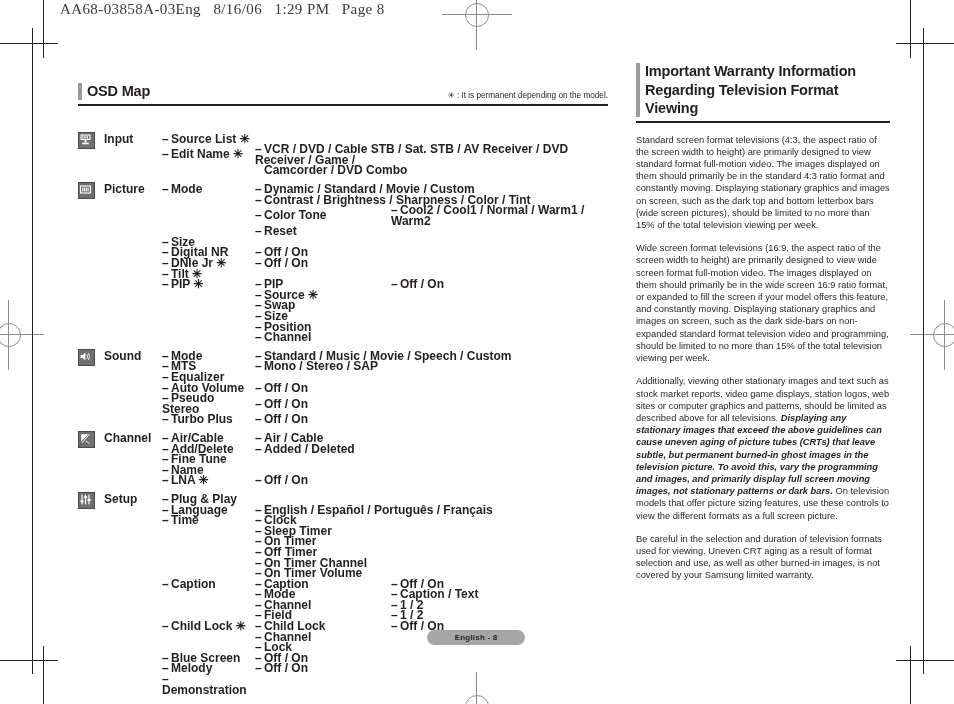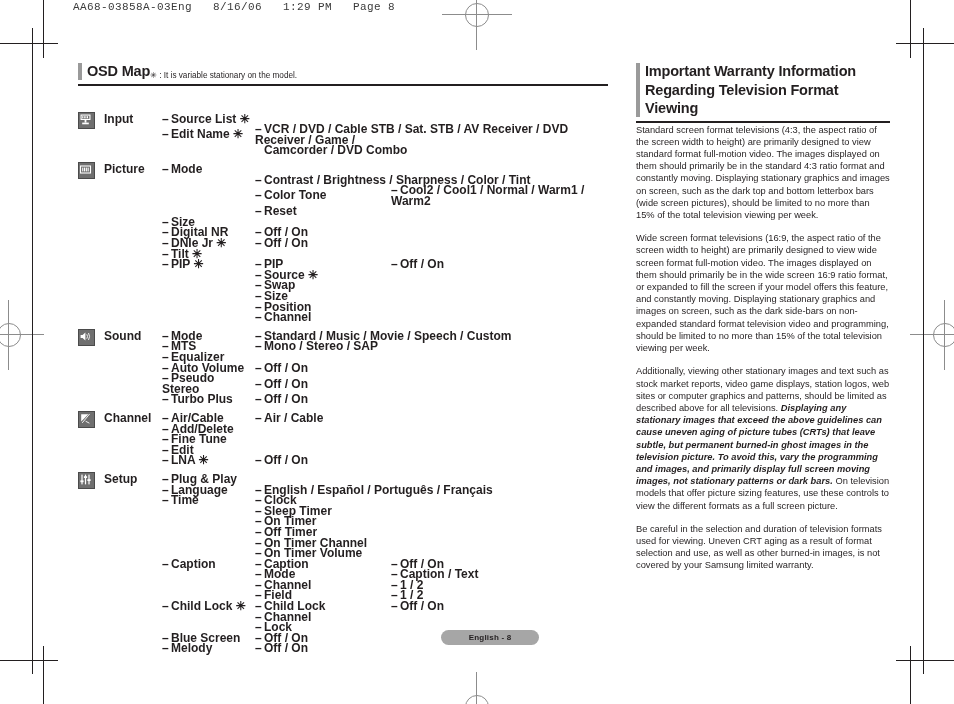--- a/index.html
+++ b/index.html
@@ -12,24 +12,24 @@
     height: 704px;
     position: relative;
     font-family: "Liberation Sans", sans-serif;
     color: #231f20;
     overflow: hidden;
   }
 
   
   .print-header {
     position: absolute;
-    left: 73px;
+    left: 60px;
     top: 1px;
-    font-family: Liberation Mono, monospace;
-    font-size: 11px;
+    font-family: Liberation Serif, serif;
+    font-size: 15px;
     letter-spacing: 0.4px;
     color: #3a3a3a;
     white-space: pre;
   }
   .reg-mark {
     position: absolute;
     width: 70px;
     height: 70px;
   }
   .reg-mark .h {
@@ -98,21 +98,22 @@
   .heading h1 {
     margin: 0;
     font-size: 14.5px;
     font-weight: bold;
     letter-spacing: -0.2px;
     line-height: 1.28;
   }
   .heading-row {
     display: flex;
     align-items: flex-end;
-    justify-content: flex-start;
+    justify-content: space-between;
+    margin-top: 20px;
   }
   .model-note {
     font-size: 8.2px;
     color: #231f20;
     padding-bottom: 1px;
     white-space: nowrap;
   }
 
   
   .osd {
@@ -151,38 +152,38 @@
   }
   .c1 { width: 93px; flex: 0 0 93px; }
   .c2 { width: 136px; flex: 0 0 136px; }
   .c3 { flex: 1 1 auto; }
   .dash { display: inline-block; width: 9px; }
   .wrapline { padding-left: 9px; }
 
   
   .page-pill {
     position: absolute;
-    left: 441px;
+    left: 427px;
     top: 630px;
     width: 98px;
     height: 15px;
     background: #a6a6a6;
     border-radius: 8px;
     color: #231f20;
     font-size: 8px;
     font-weight: bold;
     display: flex;
     align-items: center;
     justify-content: center;
     letter-spacing: 0.2px;
   }
 
   
   .warranty-body {
-    margin-top: 1px;
+    margin-top: 11px;
     font-size: 9.3px;
     line-height: 12.2px;
     text-align: left;
   }
   .warranty-body p {
     margin: 0 0 11px 0;
   }
   .warranty-body .emph {
     font-weight: bold;
     font-style: italic;
@@ -221,21 +222,21 @@
 <div class="trim v" style="left:43px; top:646px;"></div>
 <div class="trim h" style="left:896px;top:660px;"></div>
 <div class="trim v" style="left:910px;top:646px;"></div>
 
 <div class="page-frame"></div>
 
 <div class="col-left">
   <div class="heading">
     <div class="heading-row">
       <h1>OSD Map</h1>
-      <div class="model-note">✳ : It is variable stationary on the model.</div>
+      <div class="model-note">✳ : It is permanent depending on the model.</div>
     </div>
   </div>
 
   <div class="osd" id="osd-map-list">
       <div class="osd-group">
         <div class="osd-icon">
           <svg width="13" height="13" viewBox="0 0 13 13">
             <rect x="1.5" y="1.5" width="10" height="5.5" fill="#fff"></rect>
             <rect x="2.6" y="2.6" width="7.8" height="3.3" fill="#6f6f6f"></rect>
             <rect x="3.2" y="3.2" width="1" height="2.1" fill="#fff"></rect>
@@ -270,20 +271,21 @@
             <rect x="3.2" y="4.6" width="1.1" height="3.8" fill="#fff"></rect>
             <rect x="5.0" y="4.6" width="1.1" height="3.8" fill="#fff"></rect>
             <rect x="6.8" y="4.6" width="1.1" height="3.8" fill="#fff"></rect>
             <rect x="8.6" y="4.6" width="1.1" height="3.8" fill="#fff"></rect>
           </svg>
         </div>
         <div class="osd-name">Picture</div>
         <div class="osd-cols">
           <div class="osd-line">
             <div class="c1"><span class="dash">–</span><span>Mode</span></div>
+            <div class="c3"><span class="dash">–</span><span>Dynamic / Standard / Movie / Custom</span></div>
           </div>
           <div class="osd-line">
             <div class="c1"></div>
             <div class="c3"><span class="dash">–</span><span>Contrast / Brightness / Sharpness / Color / Tint</span></div>
           </div>
           <div class="osd-line">
             <div class="c1"></div>
             <div class="c2"><span class="dash">–</span><span>Color Tone</span></div>
             <div class="c3"><span class="dash">–</span><span>Cool2 / Cool1 / Normal / Warm1 / Warm2</span></div>
           </div>
@@ -394,28 +396,29 @@
         </div>
         <div class="osd-name">Channel</div>
         <div class="osd-cols">
           <div class="osd-line">
             <div class="c1"><span class="dash">–</span><span>Air/Cable</span></div>
             <div class="c2"><span class="dash">–</span><span>Air / Cable</span></div>
             <div class="c3"></div>
           </div>
           <div class="osd-line">
             <div class="c1"><span class="dash">–</span><span>Add/Delete</span></div>
+            <div class="c3"><span class="dash">–</span><span>Added / Deleted</span></div>
           </div>
           <div class="osd-line">
             <div class="c1"><span class="dash">–</span><span>Fine Tune</span></div>
             <div class="c2"></div>
             <div class="c3"></div>
           </div>
           <div class="osd-line">
-            <div class="c1"><span class="dash">–</span><span>Edit</span></div>
+            <div class="c1"><span class="dash">–</span><span>Name</span></div>
             <div class="c2"></div>
             <div class="c3"></div>
           </div>
           <div class="osd-line">
             <div class="c1"><span class="dash">–</span><span>LNA ✳</span></div>
             <div class="c2"><span class="dash">–</span><span>Off / On</span></div>
             <div class="c3"></div>
           </div>
         </div>
       </div>
@@ -507,20 +510,25 @@
             <div class="c3"></div>
           </div>
           <div class="osd-line">
             <div class="c1"><span class="dash">–</span><span>Blue Screen</span></div>
             <div class="c2"><span class="dash">–</span><span>Off / On</span></div>
             <div class="c3"></div>
           </div>
           <div class="osd-line">
             <div class="c1"><span class="dash">–</span><span>Melody</span></div>
             <div class="c2"><span class="dash">–</span><span>Off / On</span></div>
+            <div class="c3"></div>
+          </div>
+          <div class="osd-line">
+            <div class="c1"><span class="dash">–</span><span>Demonstration</span></div>
+            <div class="c2"></div>
             <div class="c3"></div>
           </div>
         </div>
       </div>
     </div>
 </div>
 
 <div class="page-pill">English - 8</div>
 
 <div class="col-right">

